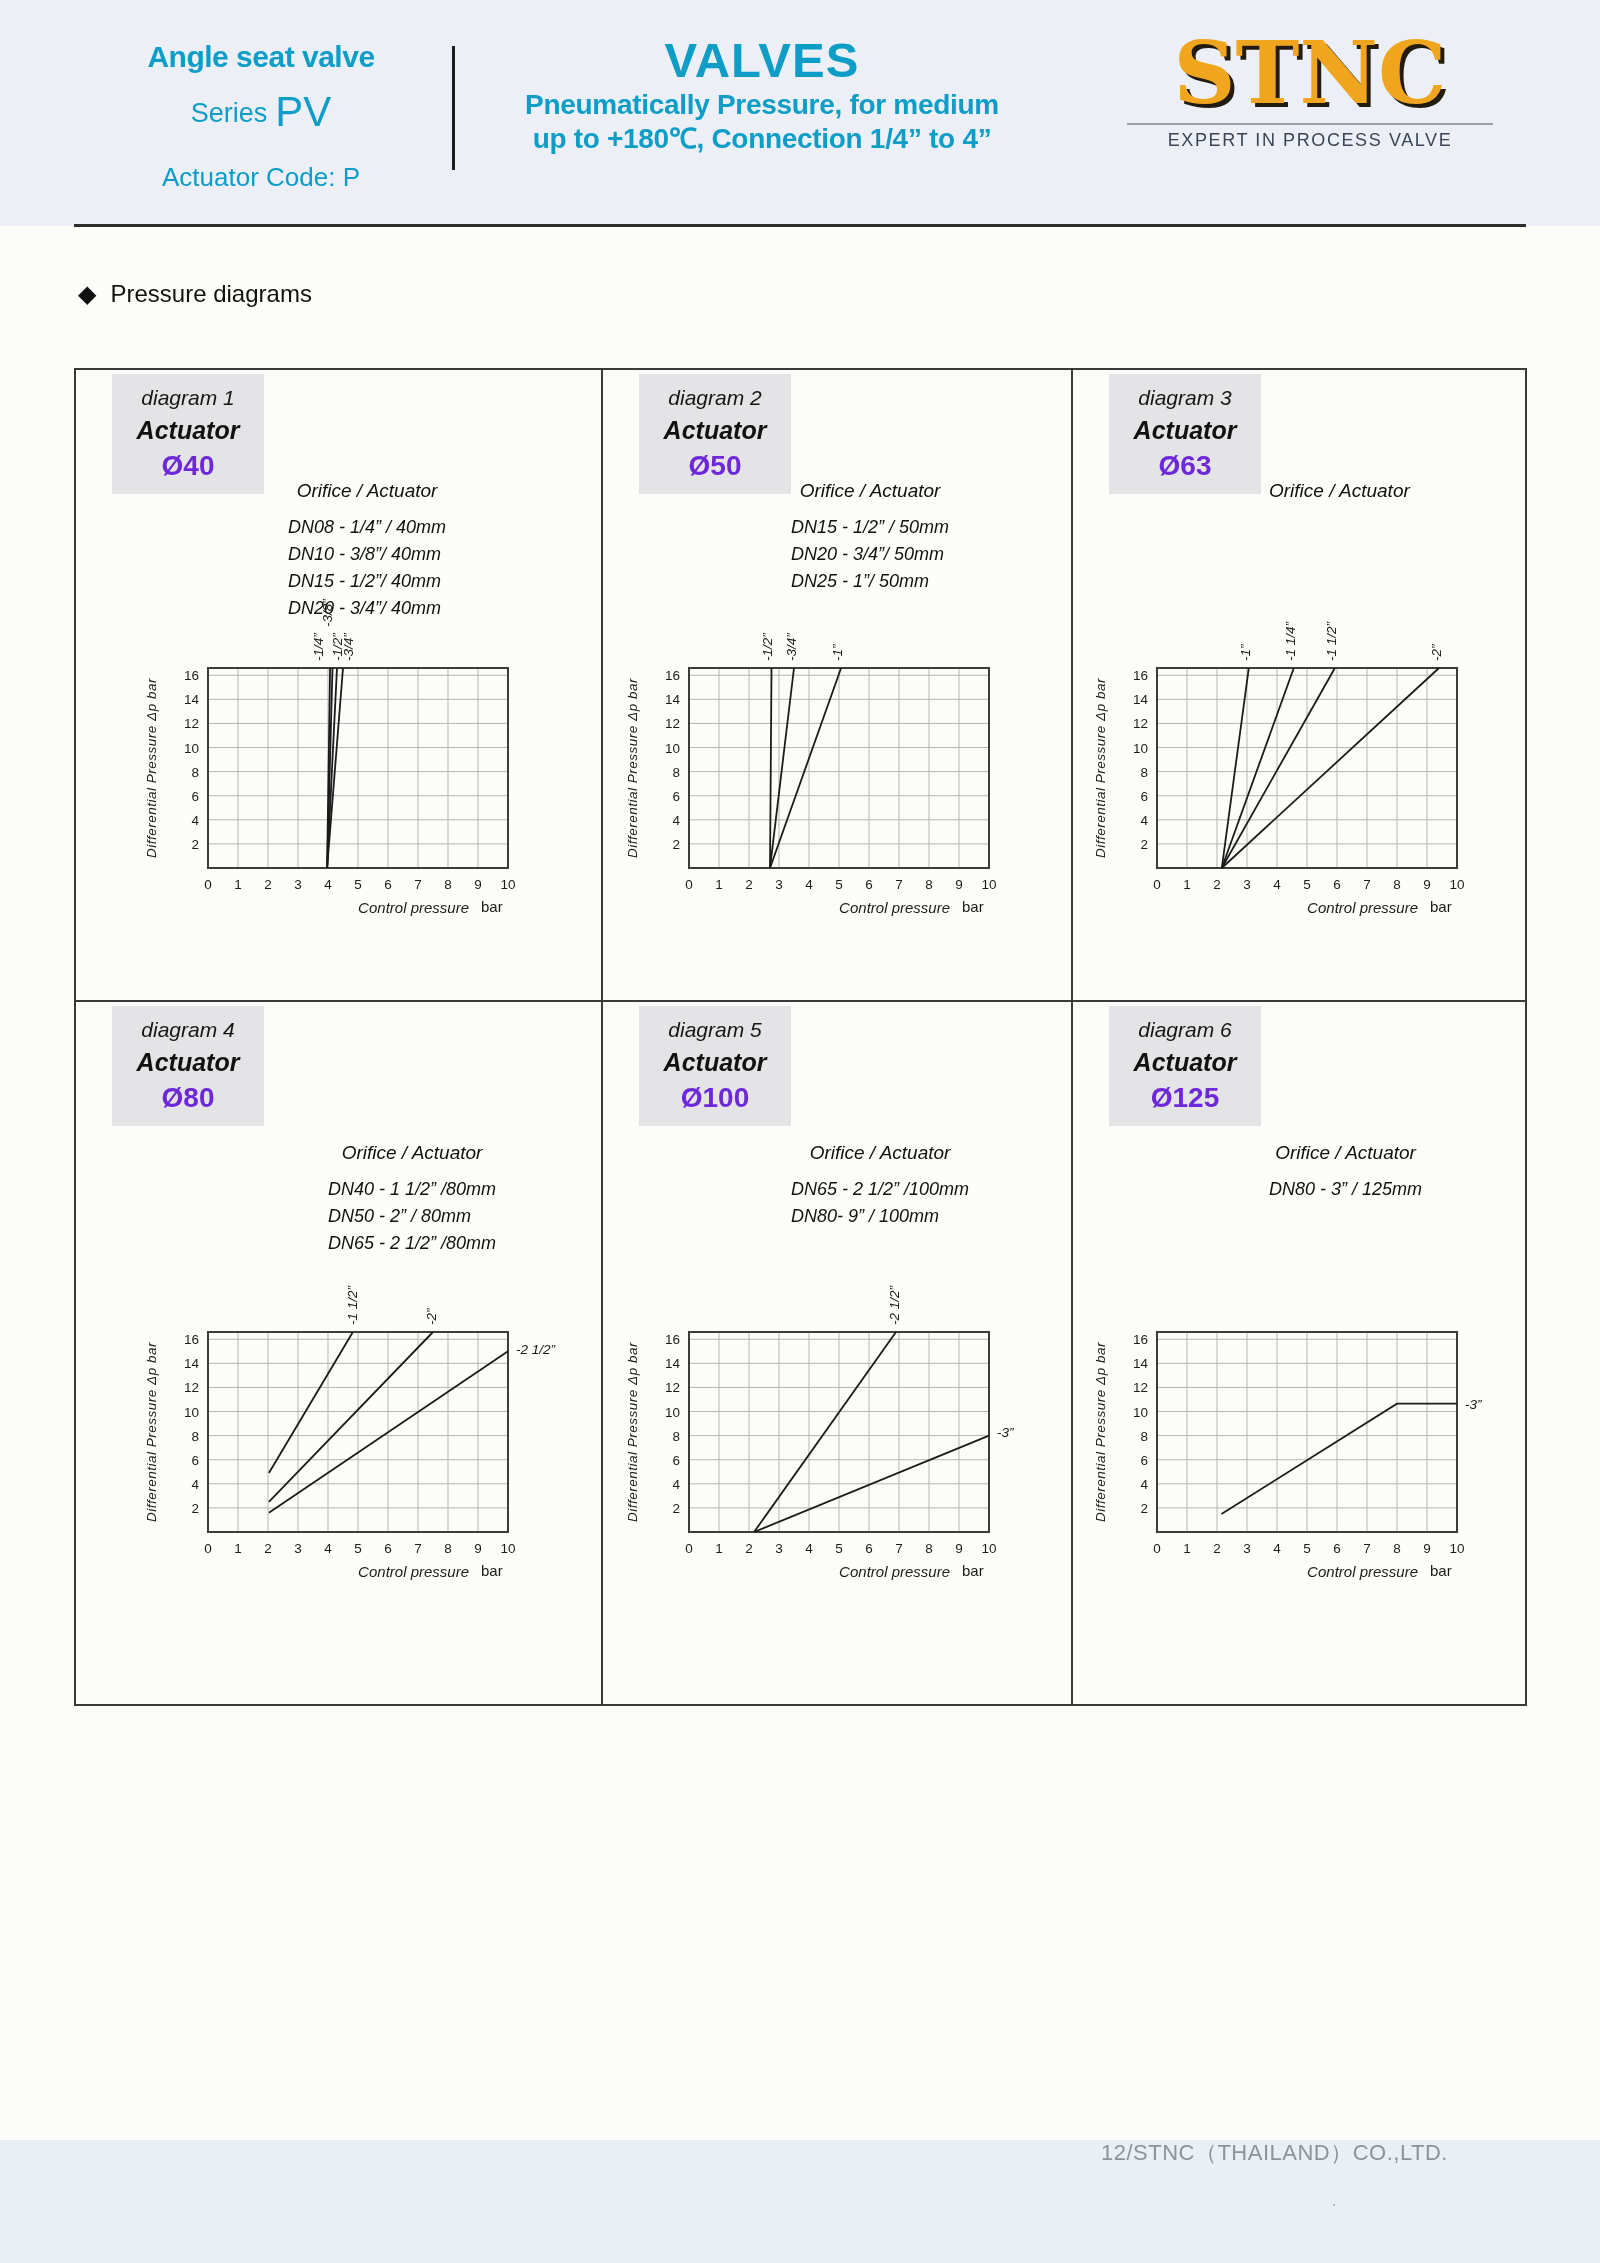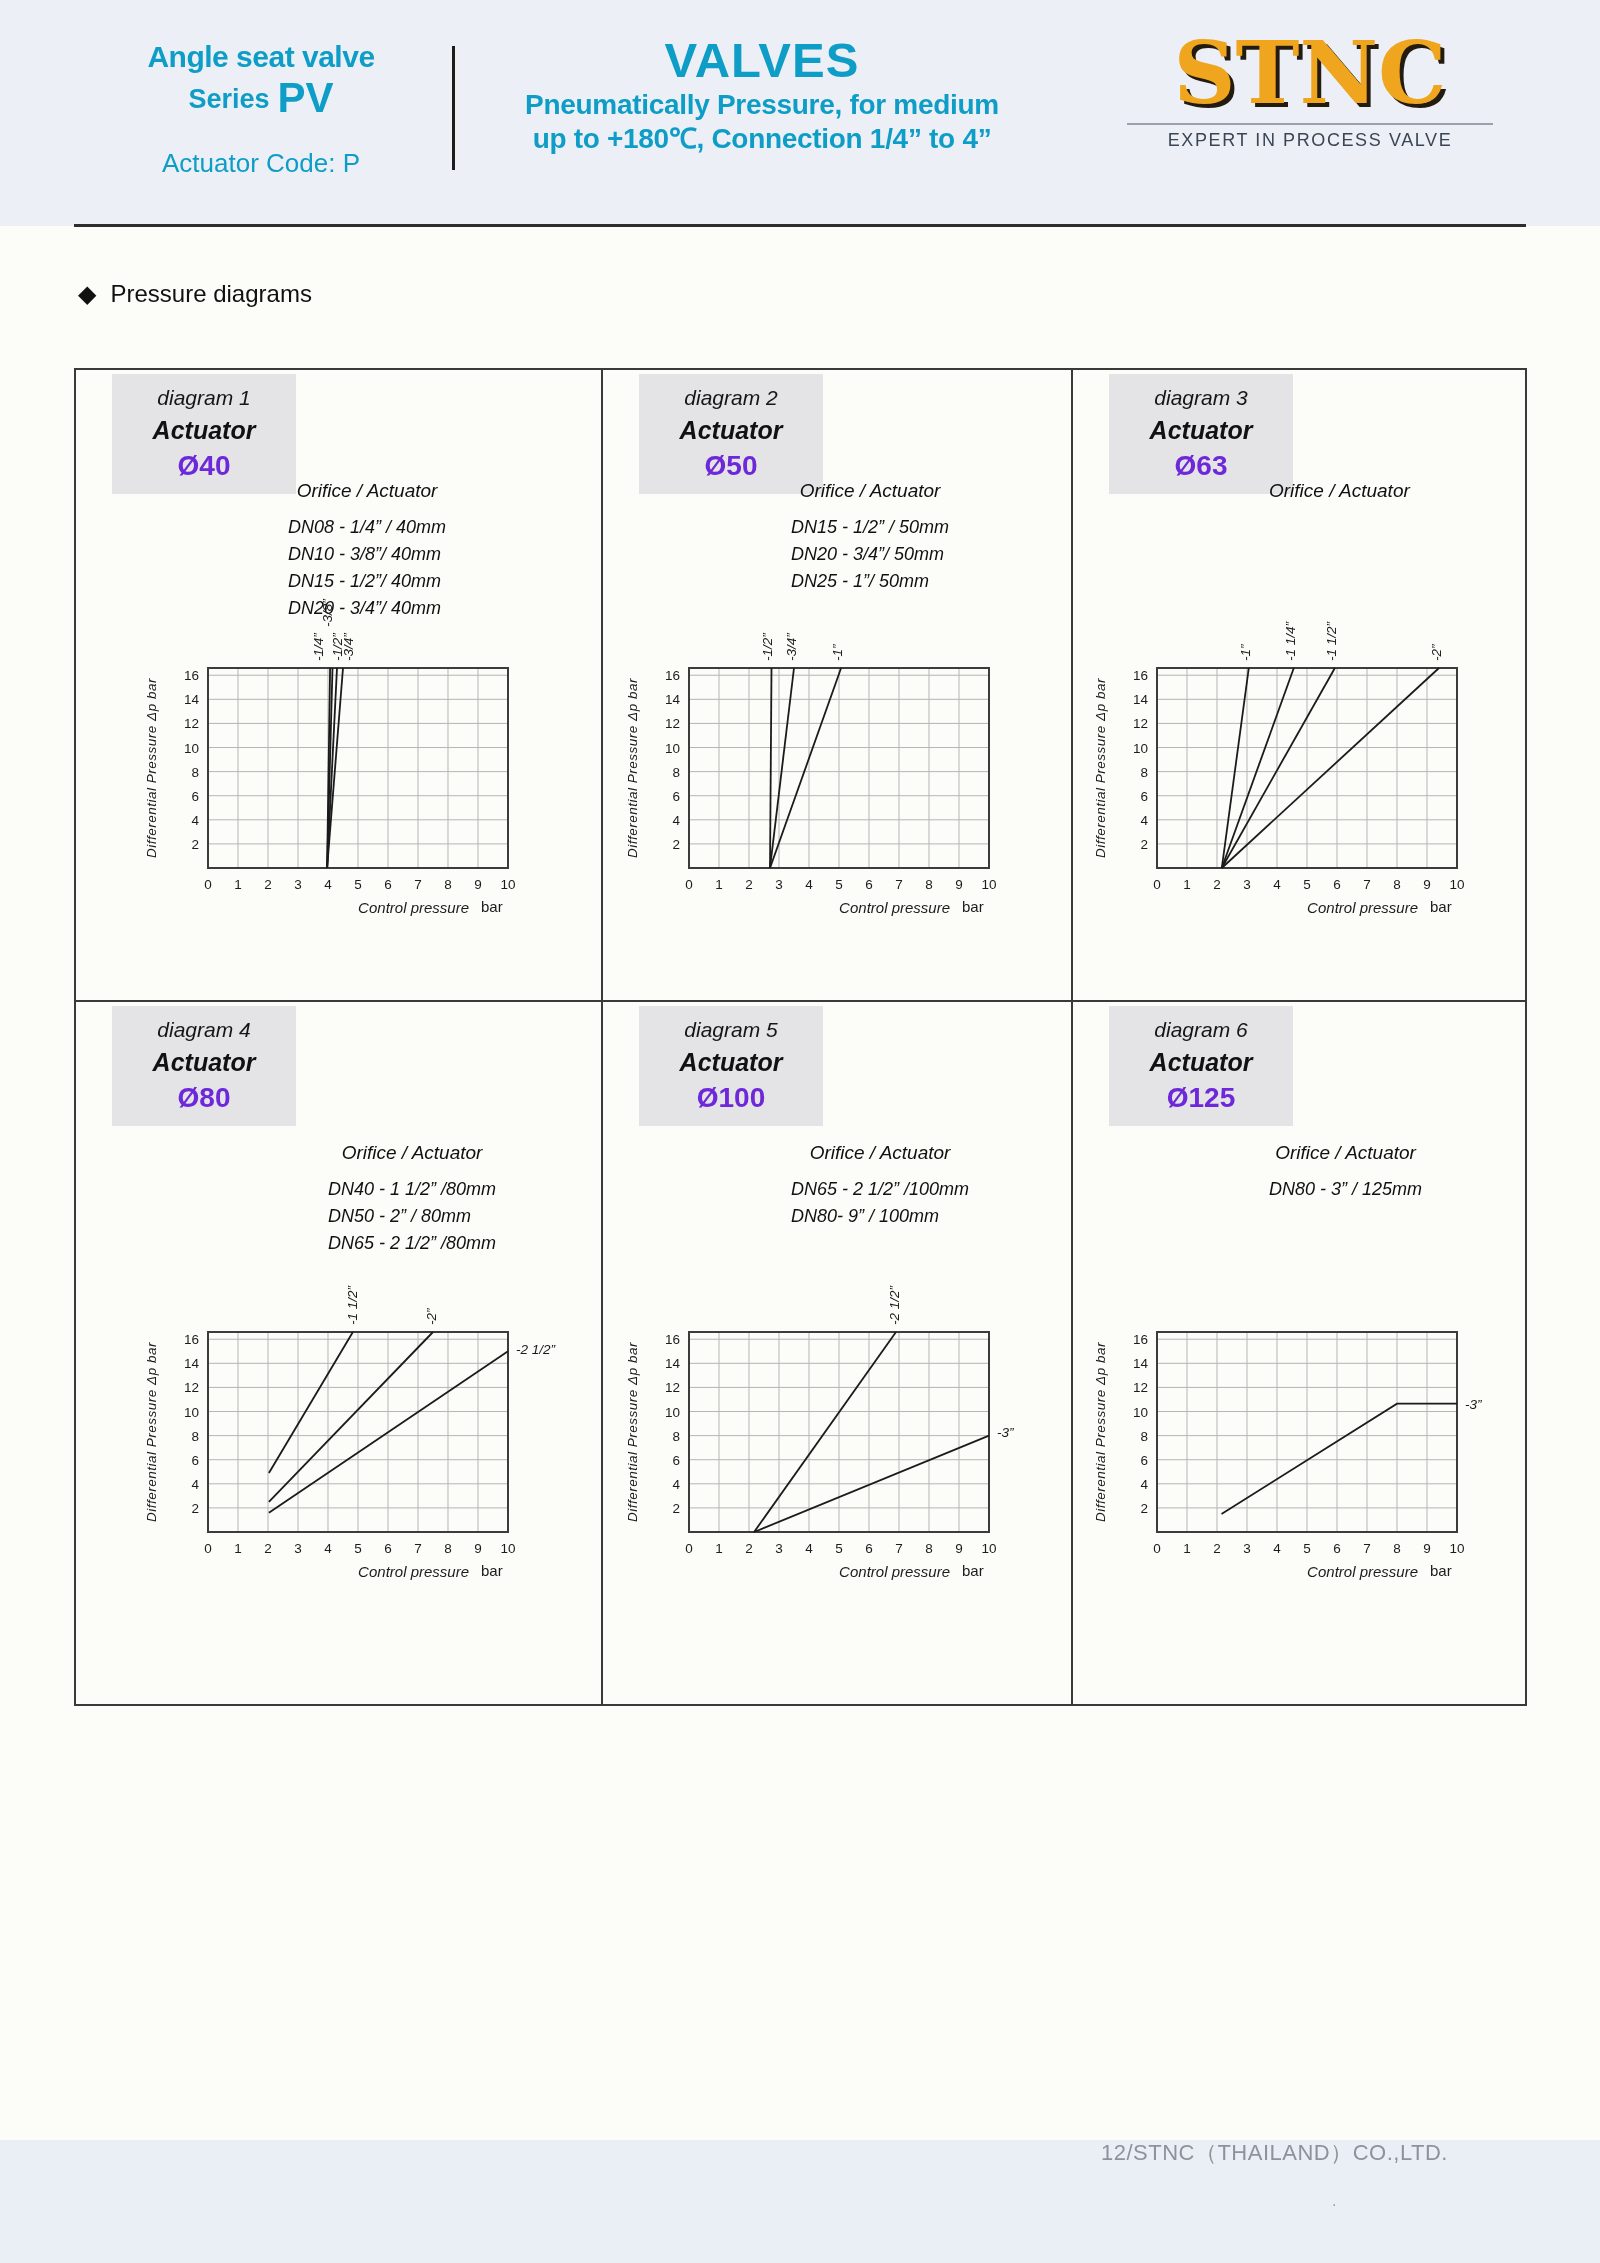--- a/index.html
+++ b/index.html
@@ -3,21 +3,21 @@
 <meta charset="utf-8">
 <style>
   * { margin:0; padding:0; box-sizing:border-box; }
   body { background:#ffffff; font-family:"Liberation Sans", sans-serif; }
   .page { position:relative; width:1600px; height:2263px; background:#fcfcf9; overflow:hidden; margin:0 auto; }
 
   
   .header-band { position:absolute; left:0; top:0; width:100%; height:226px; background:#ecf0f6; }
   .header-left { position:absolute; left:72px; top:40px; width:378px; text-align:center; color:#0d9dc6; }
   .hl1 { font-size:30px; font-weight:800; letter-spacing:-0.5px; }
-  .hl2 { margin-top:0; font-weight:700; font-size:27px; }
+  .hl2 { margin-top:14px; font-weight:400; font-size:27px; }
   .hl2 .pv { font-size:42px; margin-left:8px; vertical-align:-4px; }
   .hl3 { margin-top:26px; font-weight:400; font-size:26px; }
   .header-divider { position:absolute; left:452px; top:46px; width:3px; height:124px; background:#1c1c1c; }
   .header-center { position:absolute; left:472px; top:32px; width:580px; text-align:center; color:#0d9dc6; }
   .hc-title { font-size:49px; font-weight:800; letter-spacing:1px; }
   .hc-sub { font-size:28px; font-weight:800; line-height:1.22; letter-spacing:-0.3px; }
   .header-right { position:absolute; left:1095px; top:26px; width:430px; text-align:center; }
   .logo { font-family:"DejaVu Serif", serif; font-weight:bold; font-size:86px; line-height:1.1;
           color:#f0a51e; text-shadow:4px 4px 0 #241b10; letter-spacing:0px; }
   .tagline { margin:2px auto 0; width:366px; font-size:18px; letter-spacing:1.6px; color:#3b4553;
@@ -30,21 +30,21 @@
   .section-sub { position:absolute; left:78px; top:313px; font-size:24px; color:#111; }
 
   
   .grid { position:absolute; left:74px; top:368px; display:grid;
           grid-template-columns:527px 470px 452px; grid-template-rows:632px 702px;
           border:2px solid #3a3a3a; background:#fcfcf9; }
   .cell { position:relative; border-right:2px solid #3a3a3a; border-bottom:2px solid #3a3a3a; }
   .cell:nth-child(3n) { border-right:none; }
   .cell:nth-child(n+4) { border-bottom:none; }
 
-  .dlabel { position:absolute; top:4px; left:36px; width:184px; height:120px; background:#e4e4e6;
+  .dlabel { position:absolute; top:4px; left:36px; width:152px; height:120px; background:#e4e4e6;
             display:flex; flex-direction:column; justify-content:space-evenly; align-items:center; padding:6px 0; }
   .d-name { font-style:italic; font-size:21px; color:#161616; }
   .d-act  { font-style:italic; font-weight:bold; font-size:25px; color:#111; }
   .d-size { font-weight:bold; font-size:28px; color:#6d28d9; }
 
   .orifice { position:absolute; top:110px; left:212px; }
   .row2 .orifice { top:140px; }
   .col1 .orifice { left:188px; }
   .col2 .orifice { left:196px; }
   .row2.col0 .orifice { left:252px; }

